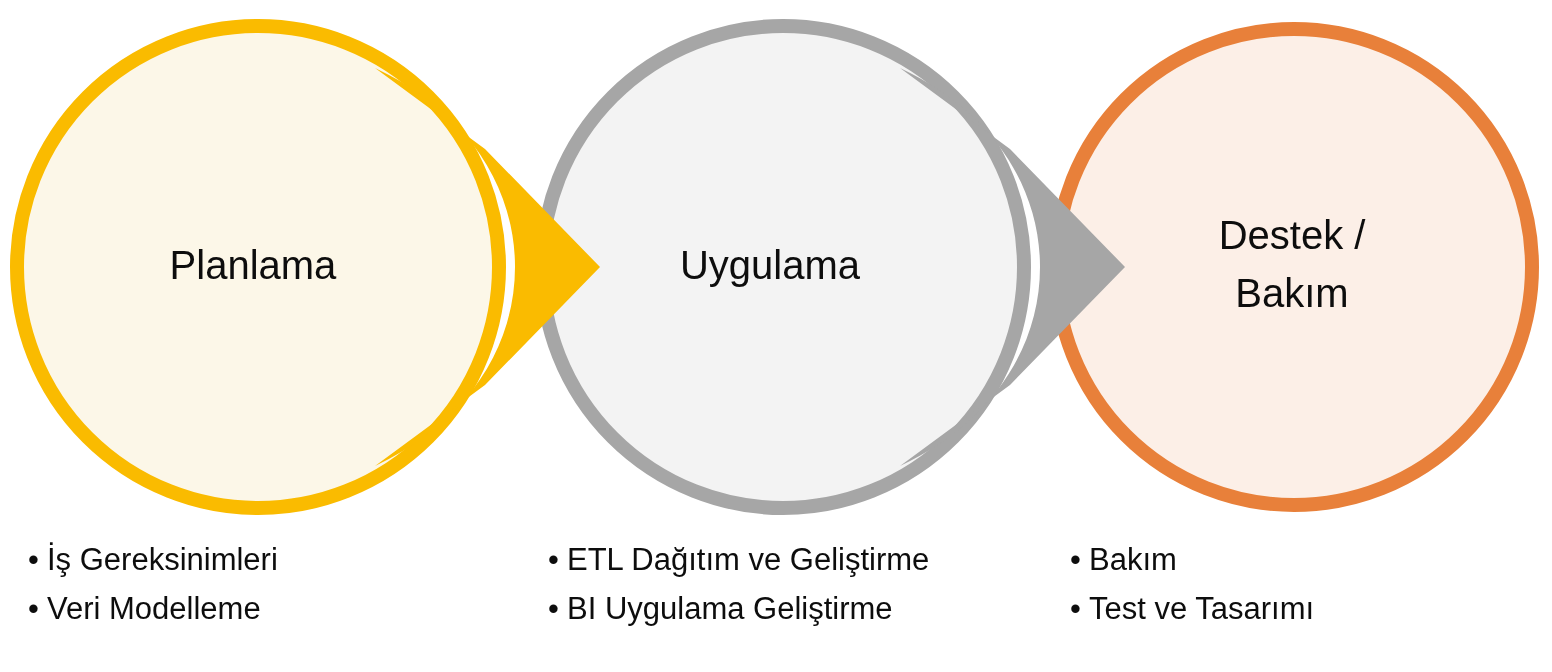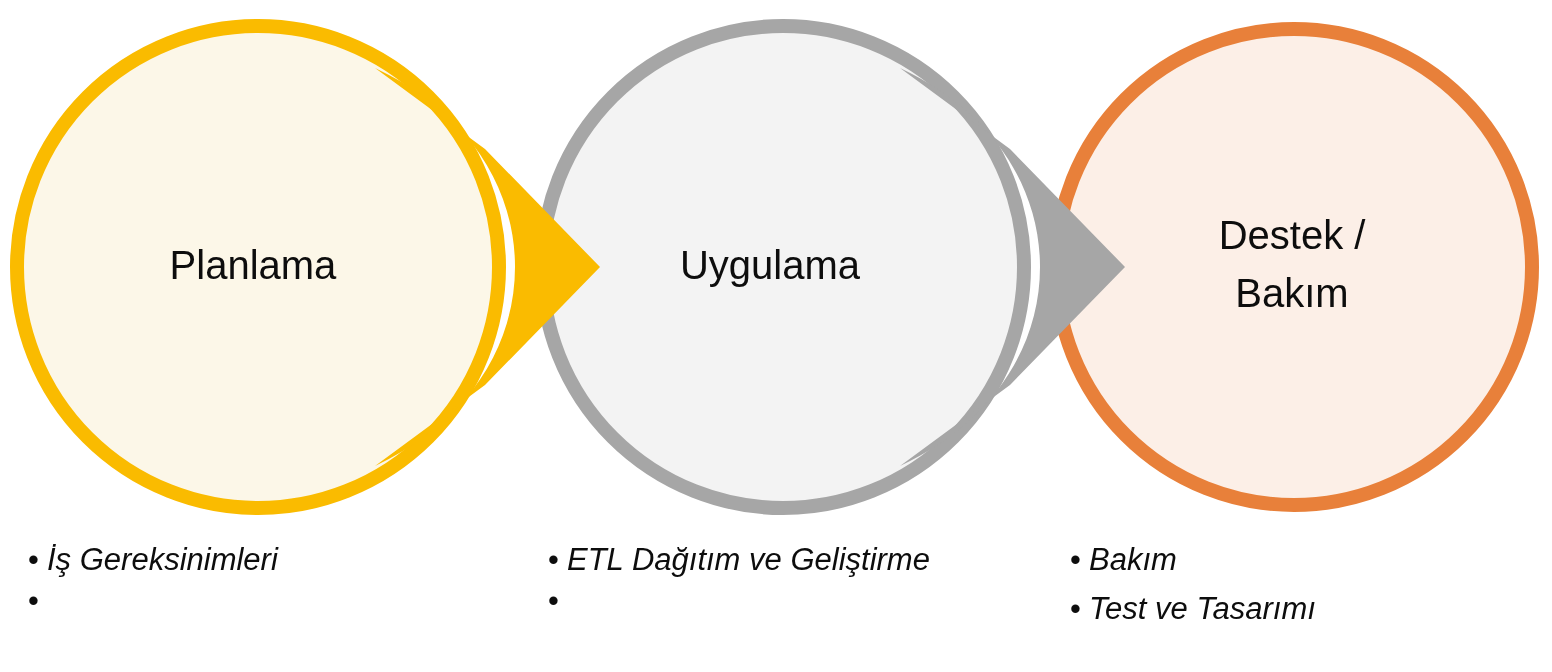--- a/index.html
+++ b/index.html
@@ -51,21 +51,20 @@
   .bullet-dot {
     display: inline-block;
     width: 19px;
     flex: 0 0 19px;
     font-size: 31px;
     line-height: 1;
     color: #0d0d0d;
   }
   .bullet-text {
     display: inline-block;
-    font-style: italic;
   }
   #bullets-planlama { left: 28px;  top: 536px; }
   #bullets-uygulama { left: 548px; top: 536px; }
   #bullets-destek   { left: 1070px; top: 536px; }
 </style>
 </head>
 <body>
 
 <div id="stage">
 
@@ -107,30 +106,32 @@
     <text class="stage-label" x="1292" y="296">Bakım</text>
   </svg>
 
   <ul class="bullet-list" id="bullets-planlama">
     <li>
       <span class="bullet-dot">•</span>
       <span class="bullet-text">İş Gereksinimleri</span>
     </li>
     <li>
       <span class="bullet-dot">•</span>
+      <span class="bullet-text">Veri Modelleme</span>
     </li>
   </ul>
 
   <ul class="bullet-list" id="bullets-uygulama">
     <li>
       <span class="bullet-dot">•</span>
       <span class="bullet-text">ETL Dağıtım ve Geliştirme</span>
     </li>
     <li>
       <span class="bullet-dot">•</span>
+      <span class="bullet-text">BI Uygulama Geliştirme</span>
     </li>
   </ul>
 
   <ul class="bullet-list" id="bullets-destek">
     <li>
       <span class="bullet-dot">•</span>
       <span class="bullet-text">Bakım</span>
     </li>
     <li>
       <span class="bullet-dot">•</span>

